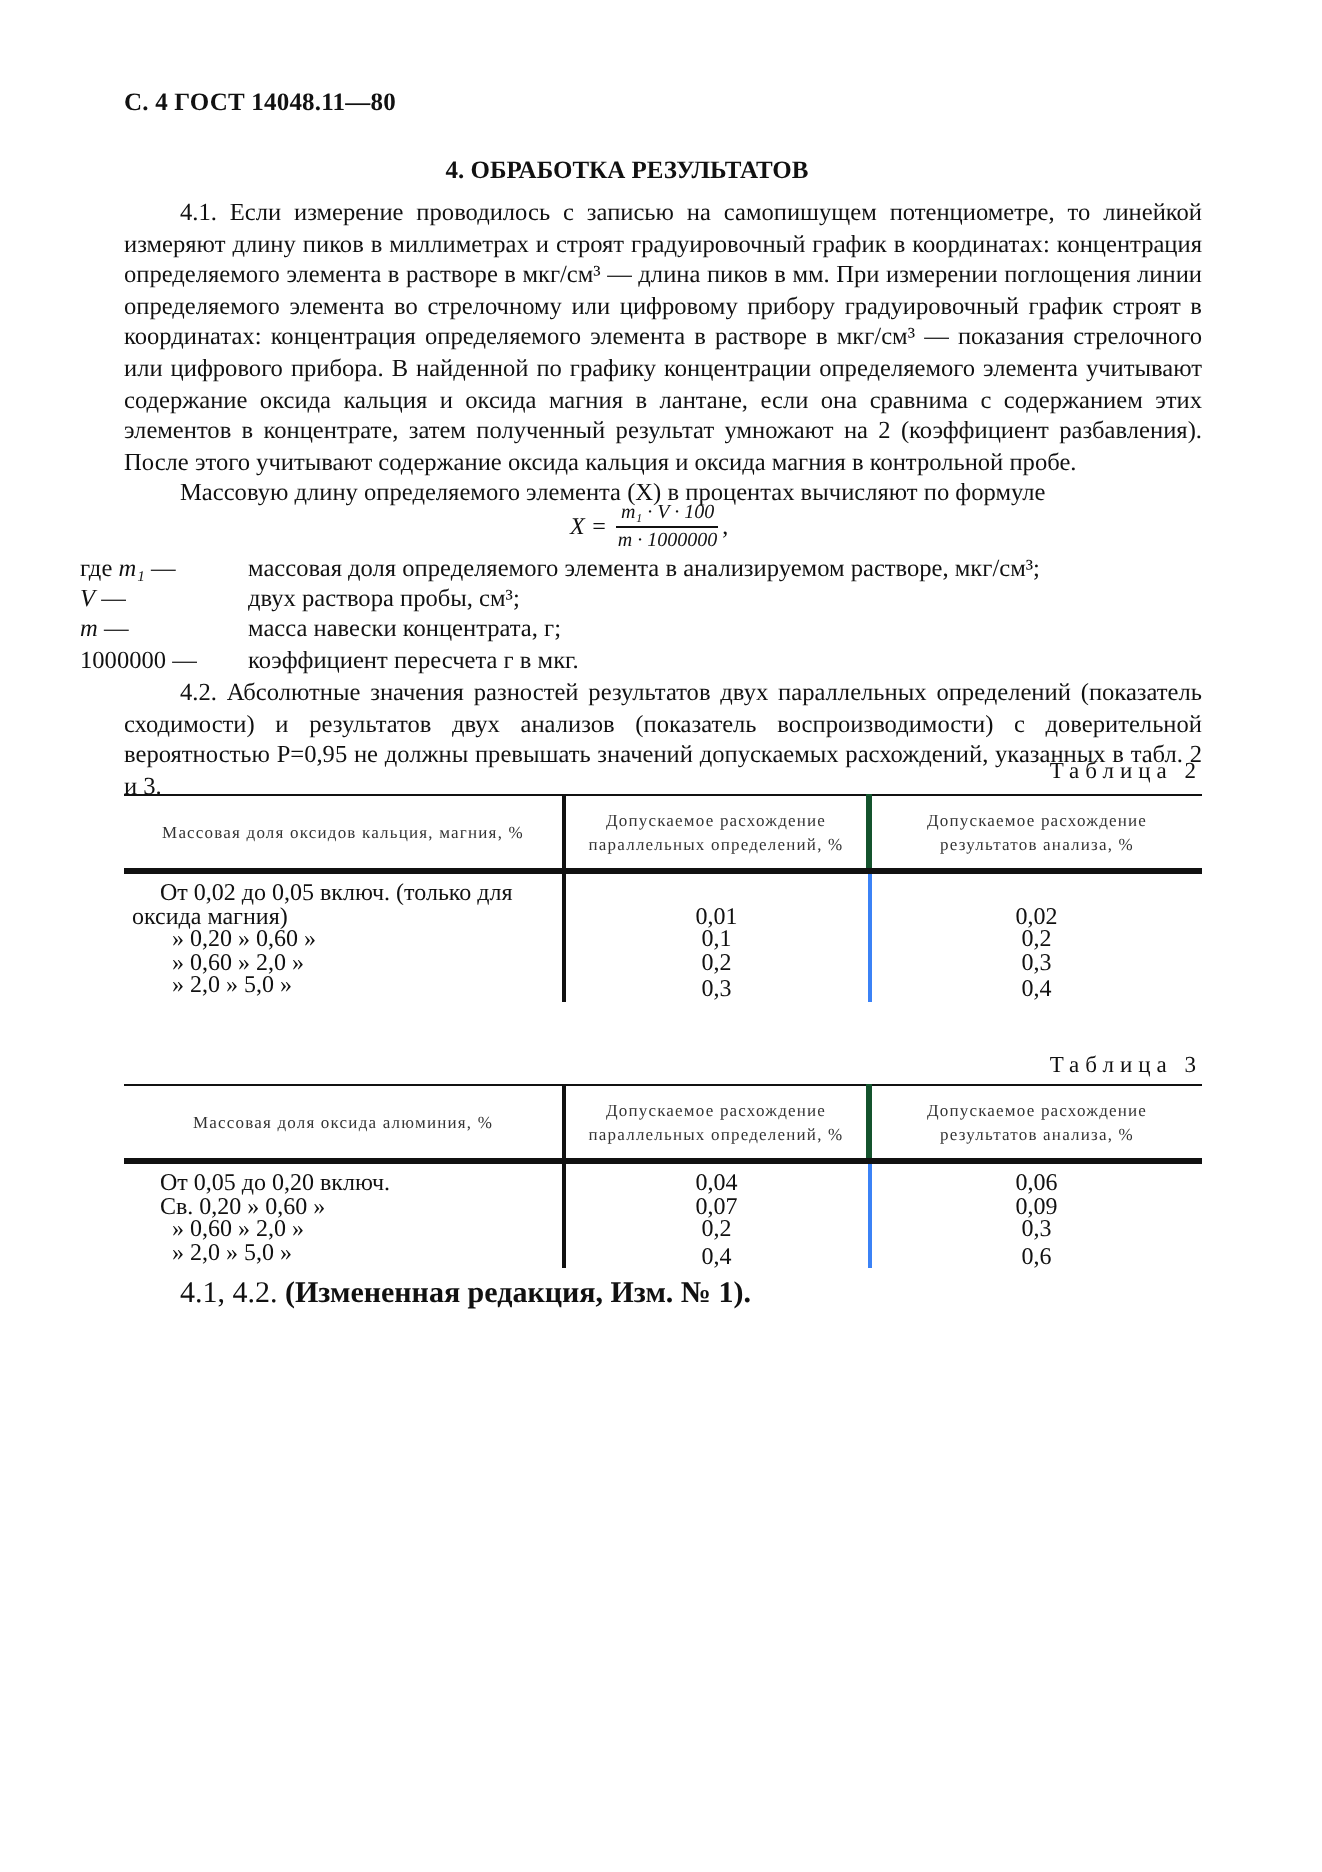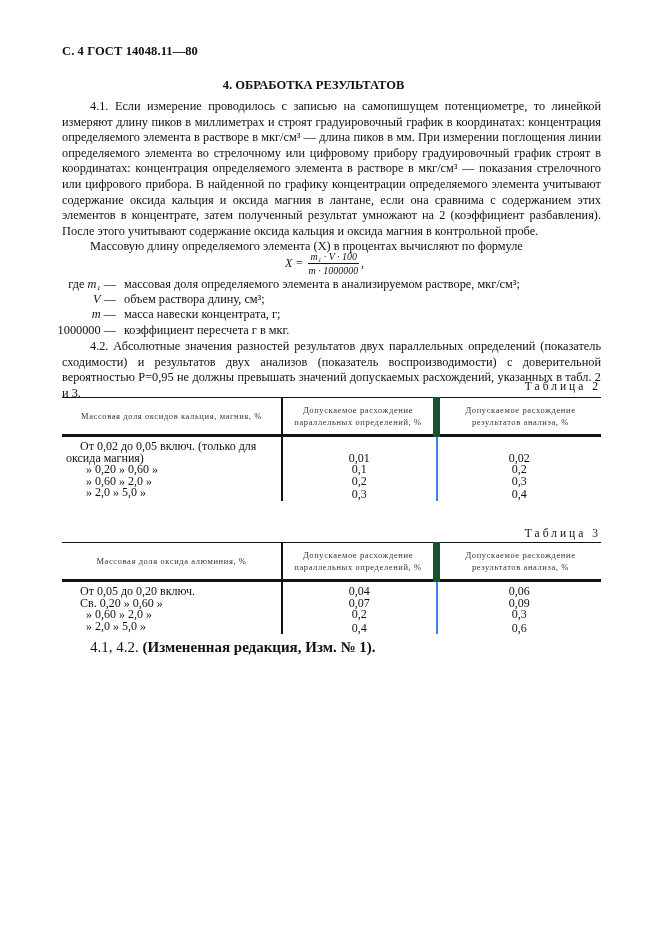--- a/index.html
+++ b/index.html
@@ -4,35 +4,35 @@
 <style>
   html, body { margin:0; padding:0; background:#fff; }
   body { width:661px; height:936px; position:relative; overflow:hidden;
          font-family:"Liberation Serif", "DejaVu Serif", serif; color:#111; }
   .abs { position:absolute; }
   .hdr { left:62px; top:44px; font-weight:bold; font-size:12.5px; letter-spacing:0.1px; }
   .title { left:0; width:627px; top:78px; text-align:center; font-weight:bold; font-size:12.5px; }
   .para { left:62px; width:539px; font-size:12.3px; line-height:15.6px; text-align:justify; }
   .para p { margin:0; text-indent:28px; }
   .formula { left:285px; top:251px; font-size:12px; font-style:italic; display:flex; align-items:center; }
-  .frac { display:inline-flex; flex-direction:column; margin:0 2px 0 5px; font-size:10px; }
+  .frac { display:inline-flex; flex-direction:column; align-items:center; margin:0 2px 0 5px; font-size:10px; }
   .frac .num { border-bottom:1px solid #111; padding:0 2px 1px; }
   .frac .den { padding-top:1px; }
   .defs { left:40px; top:277px; font-size:12.3px; line-height:15.2px; }
   .defs .row { display:flex; }
-  .defs .sym { width:76px; text-align:right; padding-right:4px; }
+  .defs .sym { width:76px; padding-right:4px; }
   .defs .sym i { font-style:italic; }
   .defs .txt { padding-left:4px; }
   .tcap { font-size:11.5px; letter-spacing:3px; right:60px;margin-left:18px; }
   table.t { position:absolute; left:62px; width:539px; border-collapse:collapse; font-size:12px; }
   table.t th { font-weight:normal; font-size:8.5px; letter-spacing:0.6px; line-height:12px; text-align:center; color:#333;
                border-top:1.6px solid #111; border-bottom:3px solid #111; padding:6px 4px; }
   table.t th.c1 { width:211px; }
   table.t th.c2 { width:142px; border-left:2.5px solid #111; }
-  table.t th.c3 { border-left:7px solid #14532d; }
+  table.t th.c3 { border-left:3px solid #14532d; }
   table.t td { vertical-align:bottom; padding:0 4px; line-height:11.5px; }
   table.t td.c2 { border-left:2.5px solid #111; text-align:center; }
   table.t td.c3 { border-left:2px solid #3b82f6; text-align:center; }
   .note { left:90px; top:639px; font-size:15px; }
   .note b { font-weight:bold; }
 </style>
 </head>
 <body>
 
 <div class="abs hdr">С. 4 ГОСТ 14048.11—80</div>
@@ -52,21 +52,21 @@
   <span style="font-style:normal">,</span>
 </div>
 
 <div class="abs defs">
   <div class="row">
     <span class="sym"><span>где</span> <i>m₁</i> <span>—</span></span>
     <span class="txt">массовая доля определяемого элемента в анализируемом растворе, мкг/см³;</span>
   </div>
   <div class="row">
     <span class="sym"><i>V</i> <span>—</span></span>
-    <span class="txt">объем раствора длину, см³;</span>
+    <span class="txt">двух раствора пробы, см³;</span>
   </div>
   <div class="row">
     <span class="sym"><i>m</i> <span>—</span></span>
     <span class="txt">масса навески концентрата, г;</span>
   </div>
   <div class="row">
     <span class="sym"><span>1000000</span> <span>—</span></span>
     <span class="txt">коэффициент пересчета г в мкг.</span>
   </div>
 </div>

